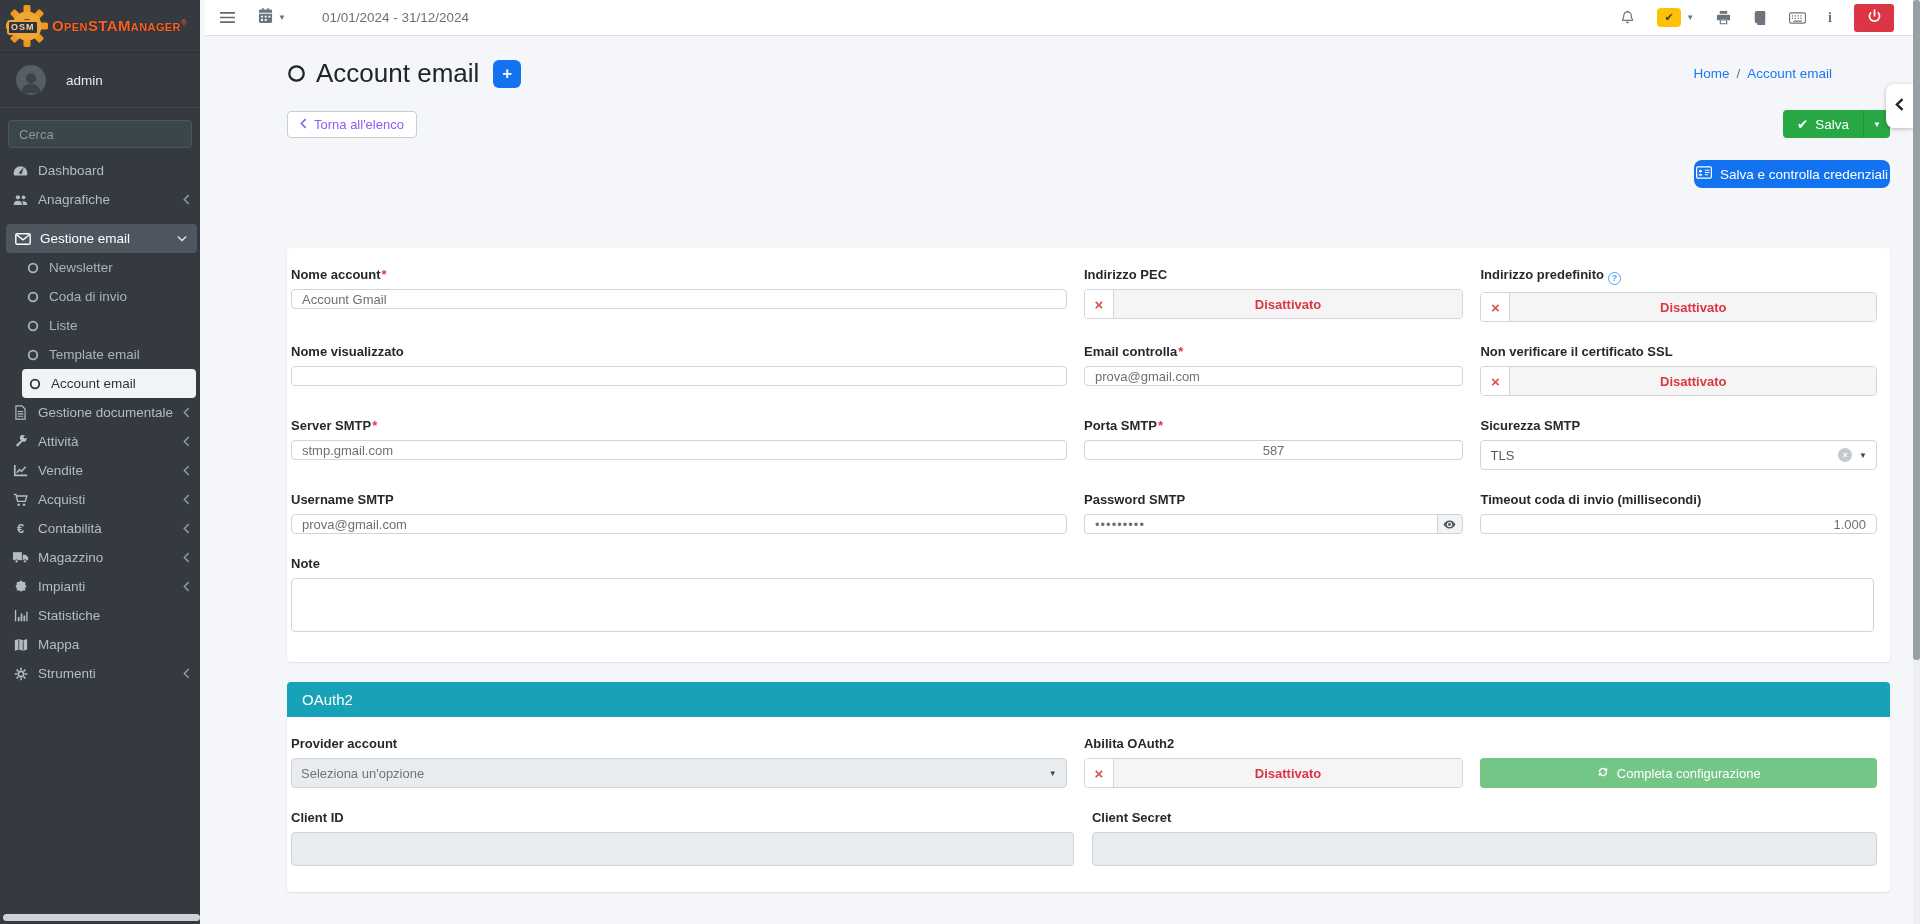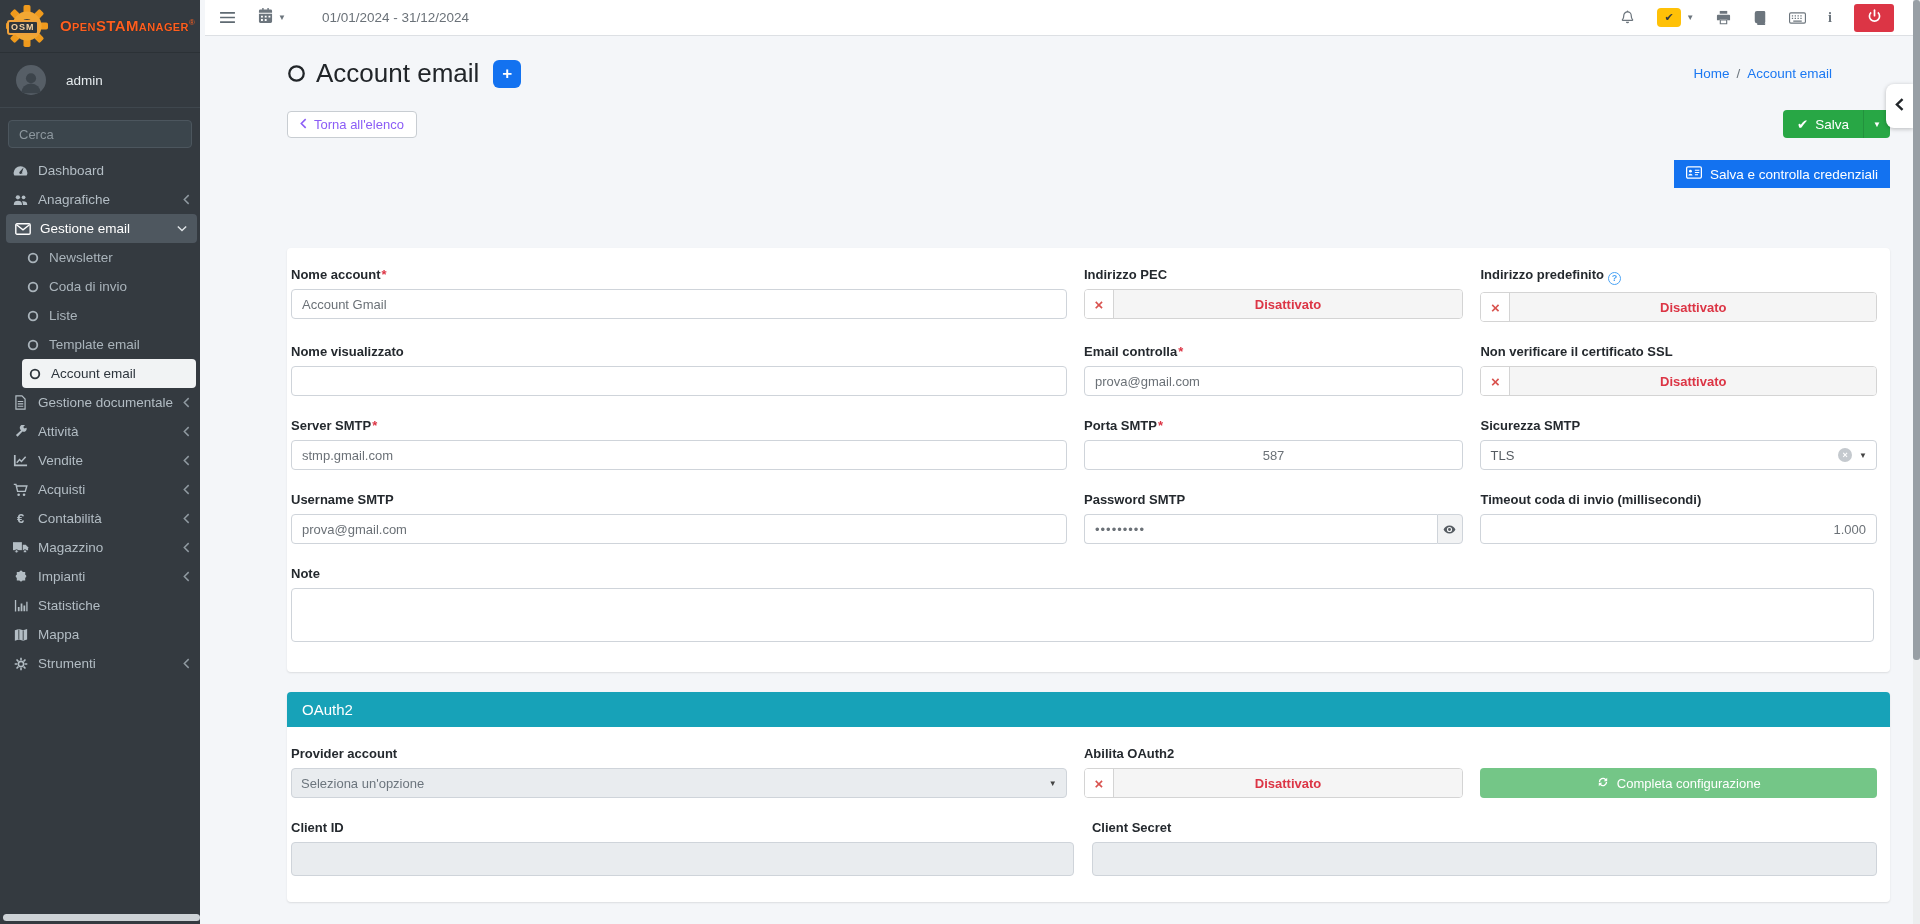--- a/index.html
+++ b/index.html
@@ -16,21 +16,21 @@
   .avatar { width:30px; height:30px; border-radius:50%; background:#565e66; position:relative; overflow:hidden; flex:none; }
   .avatar svg { position:absolute; left:0; top:2px; }
   .user-name { color:#e4e9ec; font-size:13.5px; }
   .search-row { display:flex; margin:12px 8px 8px 8px; border:1px solid #4c565e; border-radius:4px; overflow:hidden; height:28px; background:#3b454c; }
   .search-input { flex:1; background:transparent; border:0; outline:none; color:#cfd6da; font-size:13px; padding:0 10px; font-family:inherit; }
   .search-input::placeholder { color:#8d979e; }
   .menu { margin-top:4px; }
   .menu-item { display:flex; align-items:center; gap:9px; color:#b3bdc4; font-size:13.5px; padding:7px 10px 7px 12px; cursor:pointer; position:relative; }
   .menu-item .mi-icon { width:17px; display:flex; justify-content:center; flex:none; }
   .menu-item .chev { margin-left:auto; color:#8f99a0; display:flex; }
-  .menu-item.active-parent { background:#4e575f; color:#fff; margin:0 3px 0 6px; border-radius:4px; padding-left:8px; }
+  .menu-item.active-parent { background:#4e575f; color:#fff; margin:10px 3px 0 6px; border-radius:4px; padding-left:8px; }
   .submenu-item { display:flex; align-items:center; gap:9px; color:#aab4bb; font-size:13.5px; padding:7px 10px 7px 26px; cursor:pointer; }
   .submenu-item .mi-icon { width:14px; display:flex; justify-content:center; flex:none; }
   .submenu-item.active { background:#f1f3f4; color:#2d353c; margin:0 4px 0 22px; border-radius:4px; padding-left:6px; }
   .euro-char { font-size:13px; font-weight:bold; }
   .side-hscroll { position:absolute; left:3px; bottom:3px; width:197px; height:7px; border-radius:4px; background:#cdd2d6; }
 
   
   .topbar { position:absolute; left:205px; right:0; top:0; height:36px; background:#fff; border-bottom:1px solid #dde0e4; display:flex; align-items:center; z-index:20; }
   .tb-left { display:flex; align-items:center; gap:22px; padding-left:14px; color:#5f6a72; }
   .tb-burger { cursor:pointer; display:flex; }
@@ -58,36 +58,36 @@
   .breadcrumb a { color:#1b78f2; text-decoration:none; cursor:pointer; }
   .bc-sep { color:#6c757d; margin:0 7px; }
   .panel-flap { position:absolute; right:7px; top:48px; width:27px; height:44px; background:#fff; border-radius:8px 0 0 8px; box-shadow:0 1px 4px rgba(0,0,0,.25); display:flex; align-items:center; justify-content:center; cursor:pointer; color:#212529; z-index:25; }
 
   .actions-row { display:flex; align-items:center; justify-content:space-between; margin-top:21px; }
   .back-btn { display:flex; align-items:center; gap:7px; background:#fff; border:1px solid #c8cdd2; border-radius:4px; padding:5px 12px; font-size:13px; color:#8b5cf6; cursor:pointer; font-family:inherit; }
   .save-group { display:flex; }
   .save-main { display:flex; align-items:center; gap:7px; background:#28a745; color:#fff; border:0; border-radius:4px 0 0 4px; padding:6px 14px; font-size:13.5px; cursor:pointer; font-family:inherit; }
   .save-caret { background:#28a745; border:0; border-left:1px solid #23923d; border-radius:0 4px 4px 0; color:#fff; padding:0 9px; font-size:8px; cursor:pointer; }
   .subactions-row { display:flex; justify-content:flex-end; margin-top:22px; }
-  .save-check-btn { display:flex; align-items:center; gap:8px; background:#1372f0; color:#fff; border:0; border-radius:0; padding:6px 12px; font-size:13.5px; cursor:pointer; font-family:inherit; }
+  .save-check-btn { display:flex; align-items:center; gap:8px; background:#1372f0; color:#fff; border:0; border-radius:8px; padding:6px 2px; font-size:13.5px; cursor:pointer; font-family:inherit; }
 
   
   .card { background:#fff; border-radius:4px; box-shadow:0 1px 2px rgba(0,0,0,.10); margin-top:60px; }
   .card.oauth { margin-top:20px; }
   .card-header { color:#fff; font-size:15px; padding:9px 15px; border-radius:4px 4px 0 0; }
   .card-header.blue { background:#1372f0; }
   .card-header.teal { background:#17a2b8; }
   .card-body { padding:19px 13px 26px 4px; }
   .form-grid { display:grid; grid-template-columns:48.9% 23.9% 1fr; column-gap:1.1%; margin-bottom:22px; }
   .form-grid.two-col { grid-template-columns:49.4% 1fr; }
   .form-grid:last-child { margin-bottom:0; }
   .field label { display:block; font-size:13px; font-weight:bold; color:#24292e; margin-bottom:7px; }
   .req { color:#dc3545; margin-left:1px; }
   .q-icon { display:inline-block; width:13px; height:13px; border:1.5px solid #4aa3f5; border-radius:50%; color:#4aa3f5; font-size:9px; font-weight:bold; text-align:center; line-height:11px; vertical-align:-2px; margin-left:4px; }
-  .text-input { width:100%; height:30px; border:1px solid #cfd4da; border-radius:4px; padding:0 10px; font-size:13px; color:#6b7177; font-family:inherit; background:#fff; outline:none; }
+  .text-input { width:100%; height:20px; border:1px solid #cfd4da; border-radius:4px; padding:0 10px; font-size:13px; color:#6b7177; font-family:inherit; background:#fff; outline:none; }
   .text-input.center { text-align:center; }
   .text-input.right { text-align:right; }
   .text-input:disabled, .text-input.disabled { background:#e9ecef; }
   .toggle { display:flex; height:30px; border:1px solid #d4d4d4; border-radius:4px; overflow:hidden; cursor:pointer; }
   .toggle-x { width:29px; background:#fff; border-right:1px solid #d4d4d4; display:flex; align-items:center; justify-content:center; color:#d9534f; font-weight:900; font-size:15px; flex:none; }
   .toggle-state { flex:1; background:#f5f5f5; display:flex; align-items:center; justify-content:center; color:#dc3545; font-size:13px; font-weight:600; }
   .select-like { display:flex; align-items:center; height:30px; border:1px solid #cfd4da; border-radius:4px; padding:0 9px; font-size:13px; color:#555b61; background:#fff; cursor:pointer; }
   .select-like .val { flex:1; }
   .select-like.disabled-look { background:#e9ecef; color:#6c757d; }
   .clear-circle { width:14px; height:14px; border-radius:50%; background:#c4c9ce; color:#fff; font-size:9px; font-weight:bold; text-align:center; line-height:14px; margin-right:7px; cursor:pointer; }
@@ -114,21 +114,21 @@
           <rect x="15" y="0" width="6" height="7" rx="1.5" transform="rotate(90 18 18)"></rect>
           <rect x="15" y="29" width="6" height="7" rx="1.5" transform="rotate(90 18 18)"></rect>
           <rect x="15" y="0" width="6" height="7" rx="1.5" transform="rotate(135 18 18)"></rect>
           <rect x="15" y="29" width="6" height="7" rx="1.5" transform="rotate(135 18 18)"></rect>
         </g>
         <circle cx="18" cy="18" r="12.5" fill="#f2a733"></circle>
         <circle cx="18" cy="18" r="6" fill="#343a40"></circle>
       </svg>
       <span class="osm-badge">OSM</span>
     </div>
-    <div style="margin-left:12px;">
+    <div style="margin-left:4px;">
       <span class="brand-text">OpenSTAManager</span><span class="brand-reg">®</span>
     </div>
   </div>
 
   <div class="user-panel">
     <span class="avatar">
       <svg viewBox="0 0 16 16" width="30" height="30">
           <circle cx="8" cy="6" r="2.7" fill="#3c444b"></circle>
           <path fill="#3c444b" d="M2.8 14a5.2 5.2 0 0 1 10.4 0z"></path>
         </svg>

